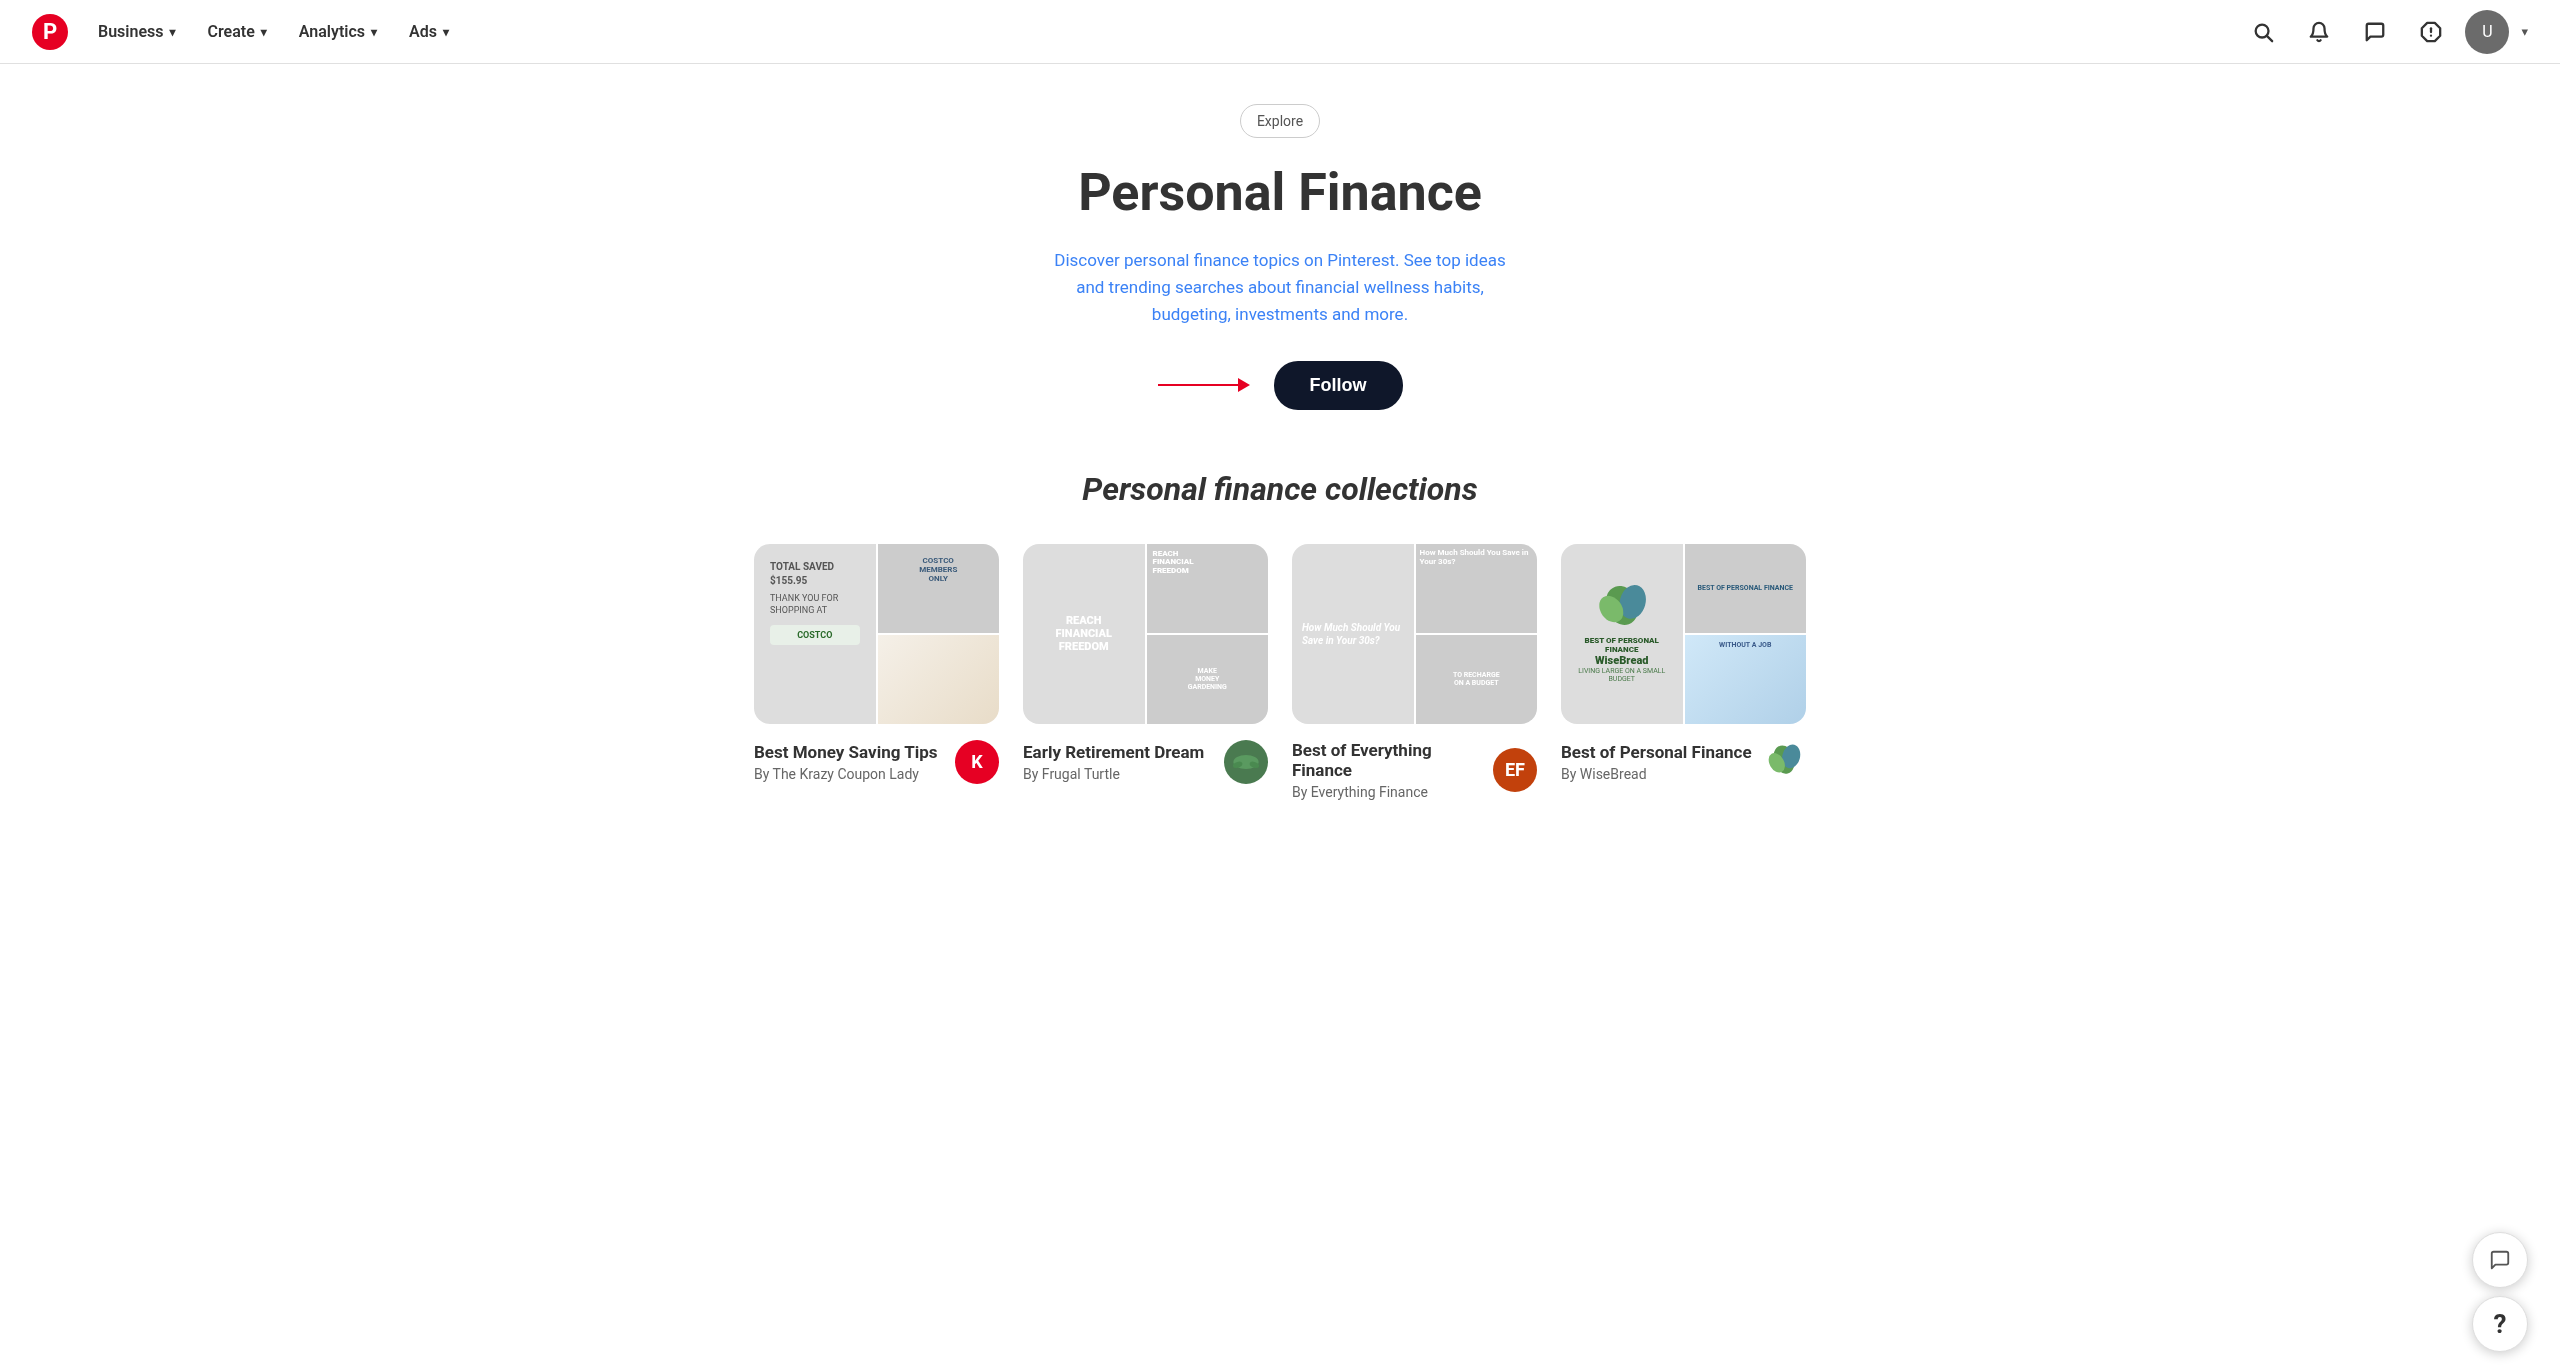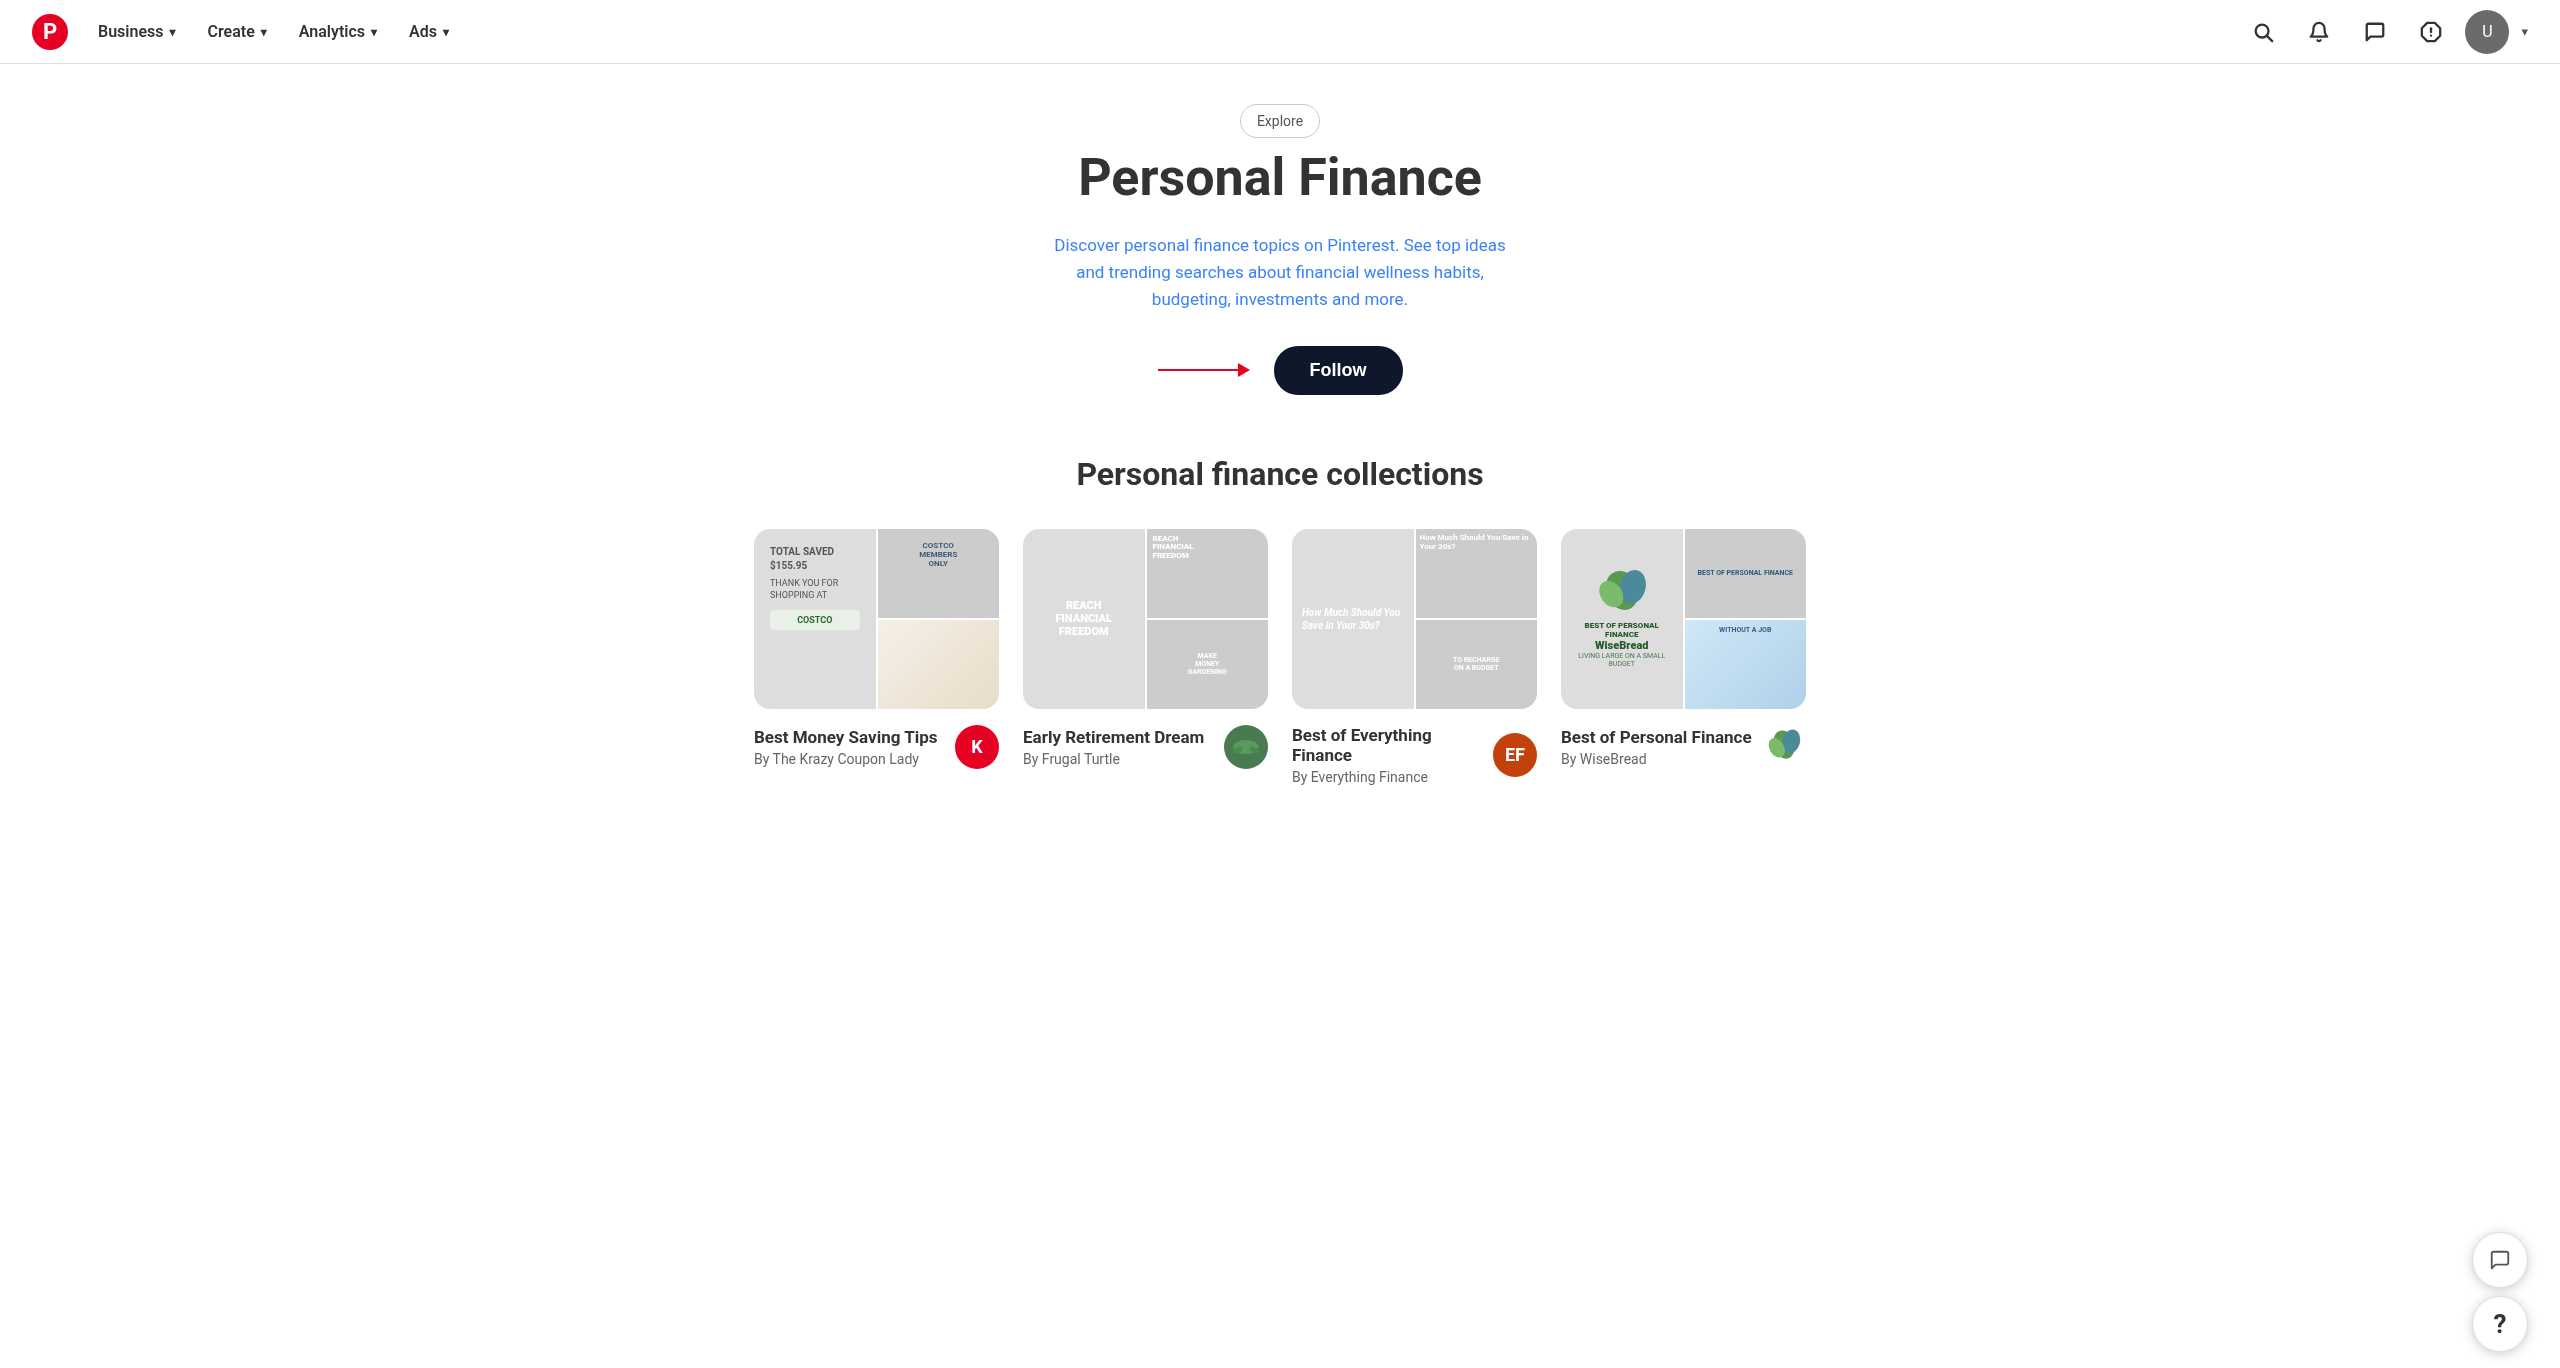--- a/index.html
+++ b/index.html
@@ -32,21 +32,21 @@
     }
     .nav-dropdown { font-size: 13px; color: #555; cursor: pointer; }
 
     
     main { max-width: 1100px; margin: 0 auto; padding: 40px 24px 80px; }
 
     
     .hero { text-align: center; margin-bottom: 60px; }
     .explore-badge {
       display: inline-block; padding: 8px 16px; border: 1px solid #ccc; border-radius: 24px;
-      font-size: 14px; color: #555; margin-bottom: 9px;
+      font-size: 14px; color: #555; margin-bottom: 24px;
     }
     .hero-title { font-size: 52px; font-weight: 700; margin-bottom: 24px; }
     .hero-desc { font-size: 17px; color: #3b82f6; max-width: 480px; margin: 0 auto 32px; line-height: 1.6; }
     .follow-area { display: flex; align-items: center; justify-content: center; gap: 24px; }
     .arrow-line {
       display: flex; align-items: center; gap: 0;
     }
     .arrow-shaft {
       width: 80px; height: 2px; background: #E60023;
     }
@@ -55,21 +55,21 @@
       border-top: 7px solid transparent;
       border-bottom: 7px solid transparent;
       border-left: 12px solid #E60023;
     }
     .follow-btn {
       background: #0f172a; color: white; border: none; border-radius: 24px;
       padding: 14px 36px; font-size: 18px; font-weight: 600; cursor: pointer;
     }
 
     
-    .collections-title { text-align: center; font-size: 32px; font-weight: 700; margin-bottom: 36px; }
+    .collections-title { text-align: center; font-size: 32px; font-weight: 700; margin-bottom: 36px; font-style: italic; }
     .collections-grid {
       display: grid; grid-template-columns: repeat(4, 1fr); gap: 24px;
     }
     .collection-card { cursor: pointer; }
     .collection-images {
       display: grid; grid-template-columns: 1fr 1fr; grid-template-rows: 1fr 1fr;
       border-radius: 16px; overflow: hidden; height: 180px; margin-bottom: 16px;
       gap: 2px;
     }
     .collection-images .img-main {

